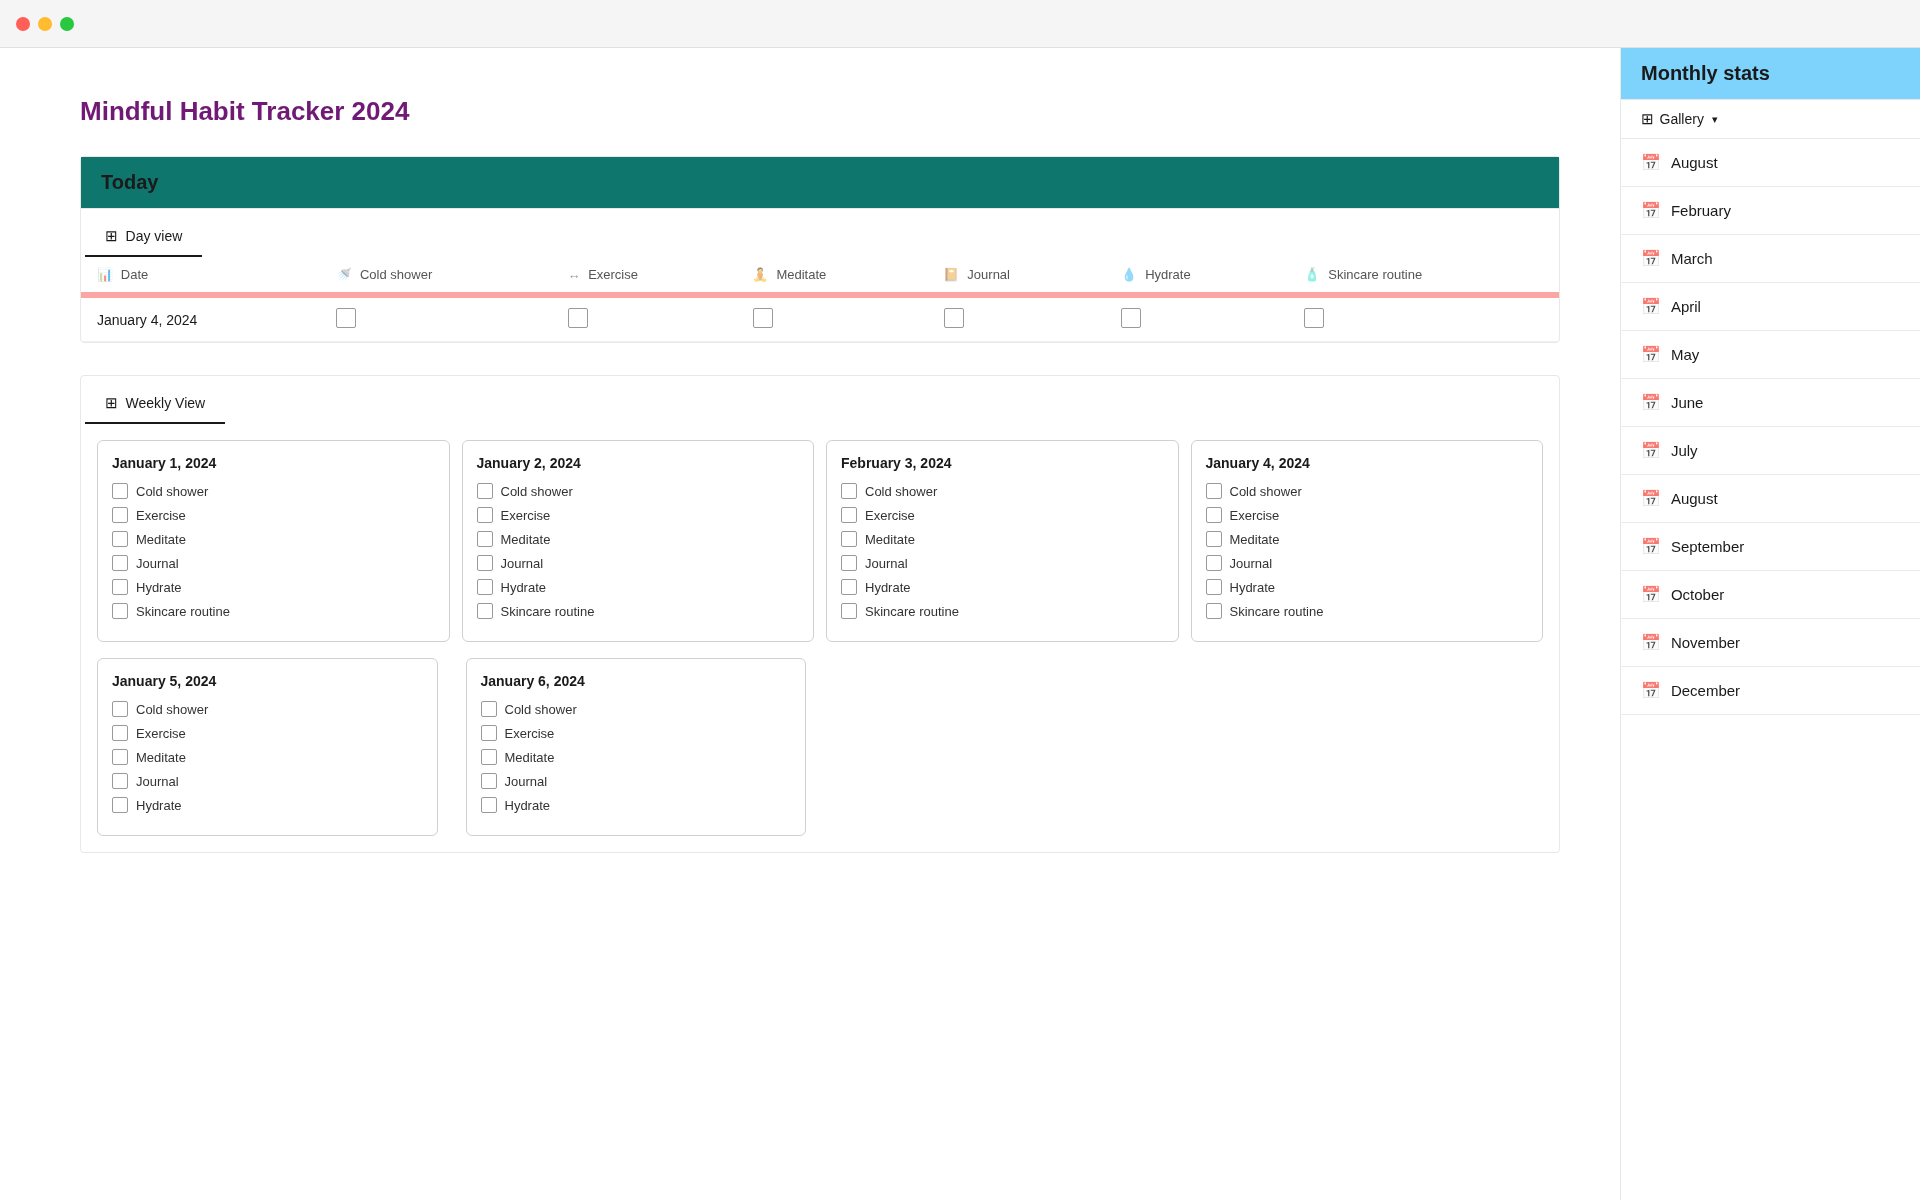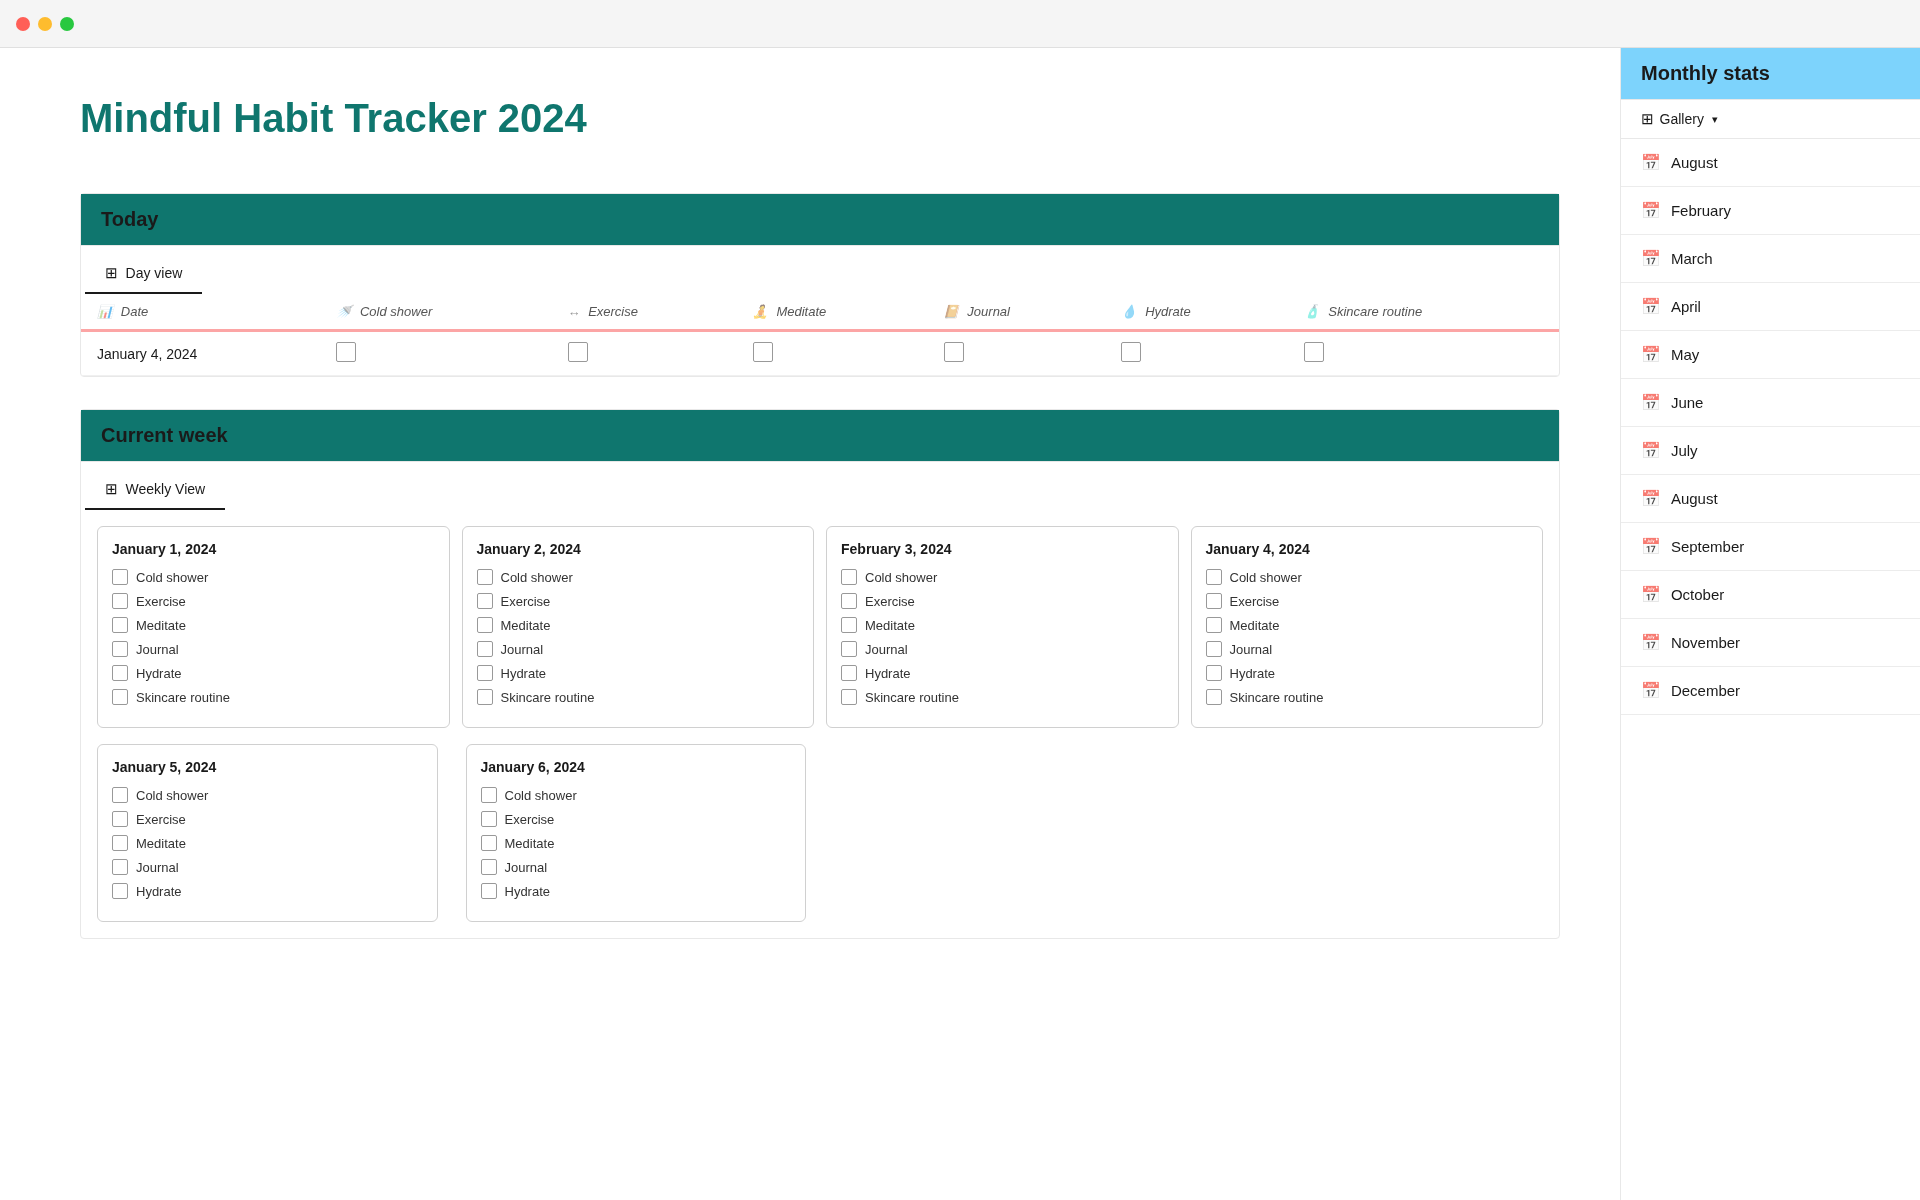--- a/index.html
+++ b/index.html
@@ -44,24 +44,24 @@
     
     .right-sidebar {
       width: 300px;
       border-left: 1px solid #e8e8e8;
       overflow-y: auto;
       flex-shrink: 0;
     }
 
     
     .page-title {
-      font-size: 40px;
+      font-size: 26px;
       font-weight: 700;
-      margin-bottom: 52px;
-      color: #0f766e;
+      margin-bottom: 29px;
+      color: #701a75;
     }
 
     .section-block {
       border: 1px solid #e8e8e8;
       border-radius: 4px;
       margin-bottom: 32px;
     }
 
     .section-header-row {
       background: #0f766e;
@@ -90,23 +90,22 @@
       width: 100%;
       border-collapse: collapse;
       padding: 0 16px;
     }
     .habit-table th {
       text-align: left;
       padding: 10px 16px;
       font-weight: 500;
       color: #555;
       font-size: 13px;
-      border-bottom: 3px solid #fca5a5;
+      border-bottom: 6px solid #fca5a5;
       white-space: nowrap;
-      font-style: italic;
     }
     .habit-table td {
       padding: 10px 16px;
       border-bottom: 1px solid #f0f0f0;
     }
     .habit-table th .th-icon {
       margin-right: 4px;
       opacity: 0.6;
     }
     .checkbox-cell {
@@ -262,21 +261,20 @@
             <td><span class="checkbox-cell"></span></td>
             <td><span class="checkbox-cell"></span></td>
             <td><span class="checkbox-cell"></span></td>
             <td><span class="checkbox-cell"></span></td>
           </tr>
         </tbody>
       </table>
     </div>
 
     <div class="section-block">
-      <div class="section-header-row">Current week</div>
 
       <div class="view-toggle" style="margin-left:4px;">
         <span style="font-size:15px;">⊞</span>
         <span>Weekly View</span>
       </div>
 
       <div class="weekly-grid">
 
         <div class="day-card">
           <div class="day-card-title">January 1, 2024</div>

